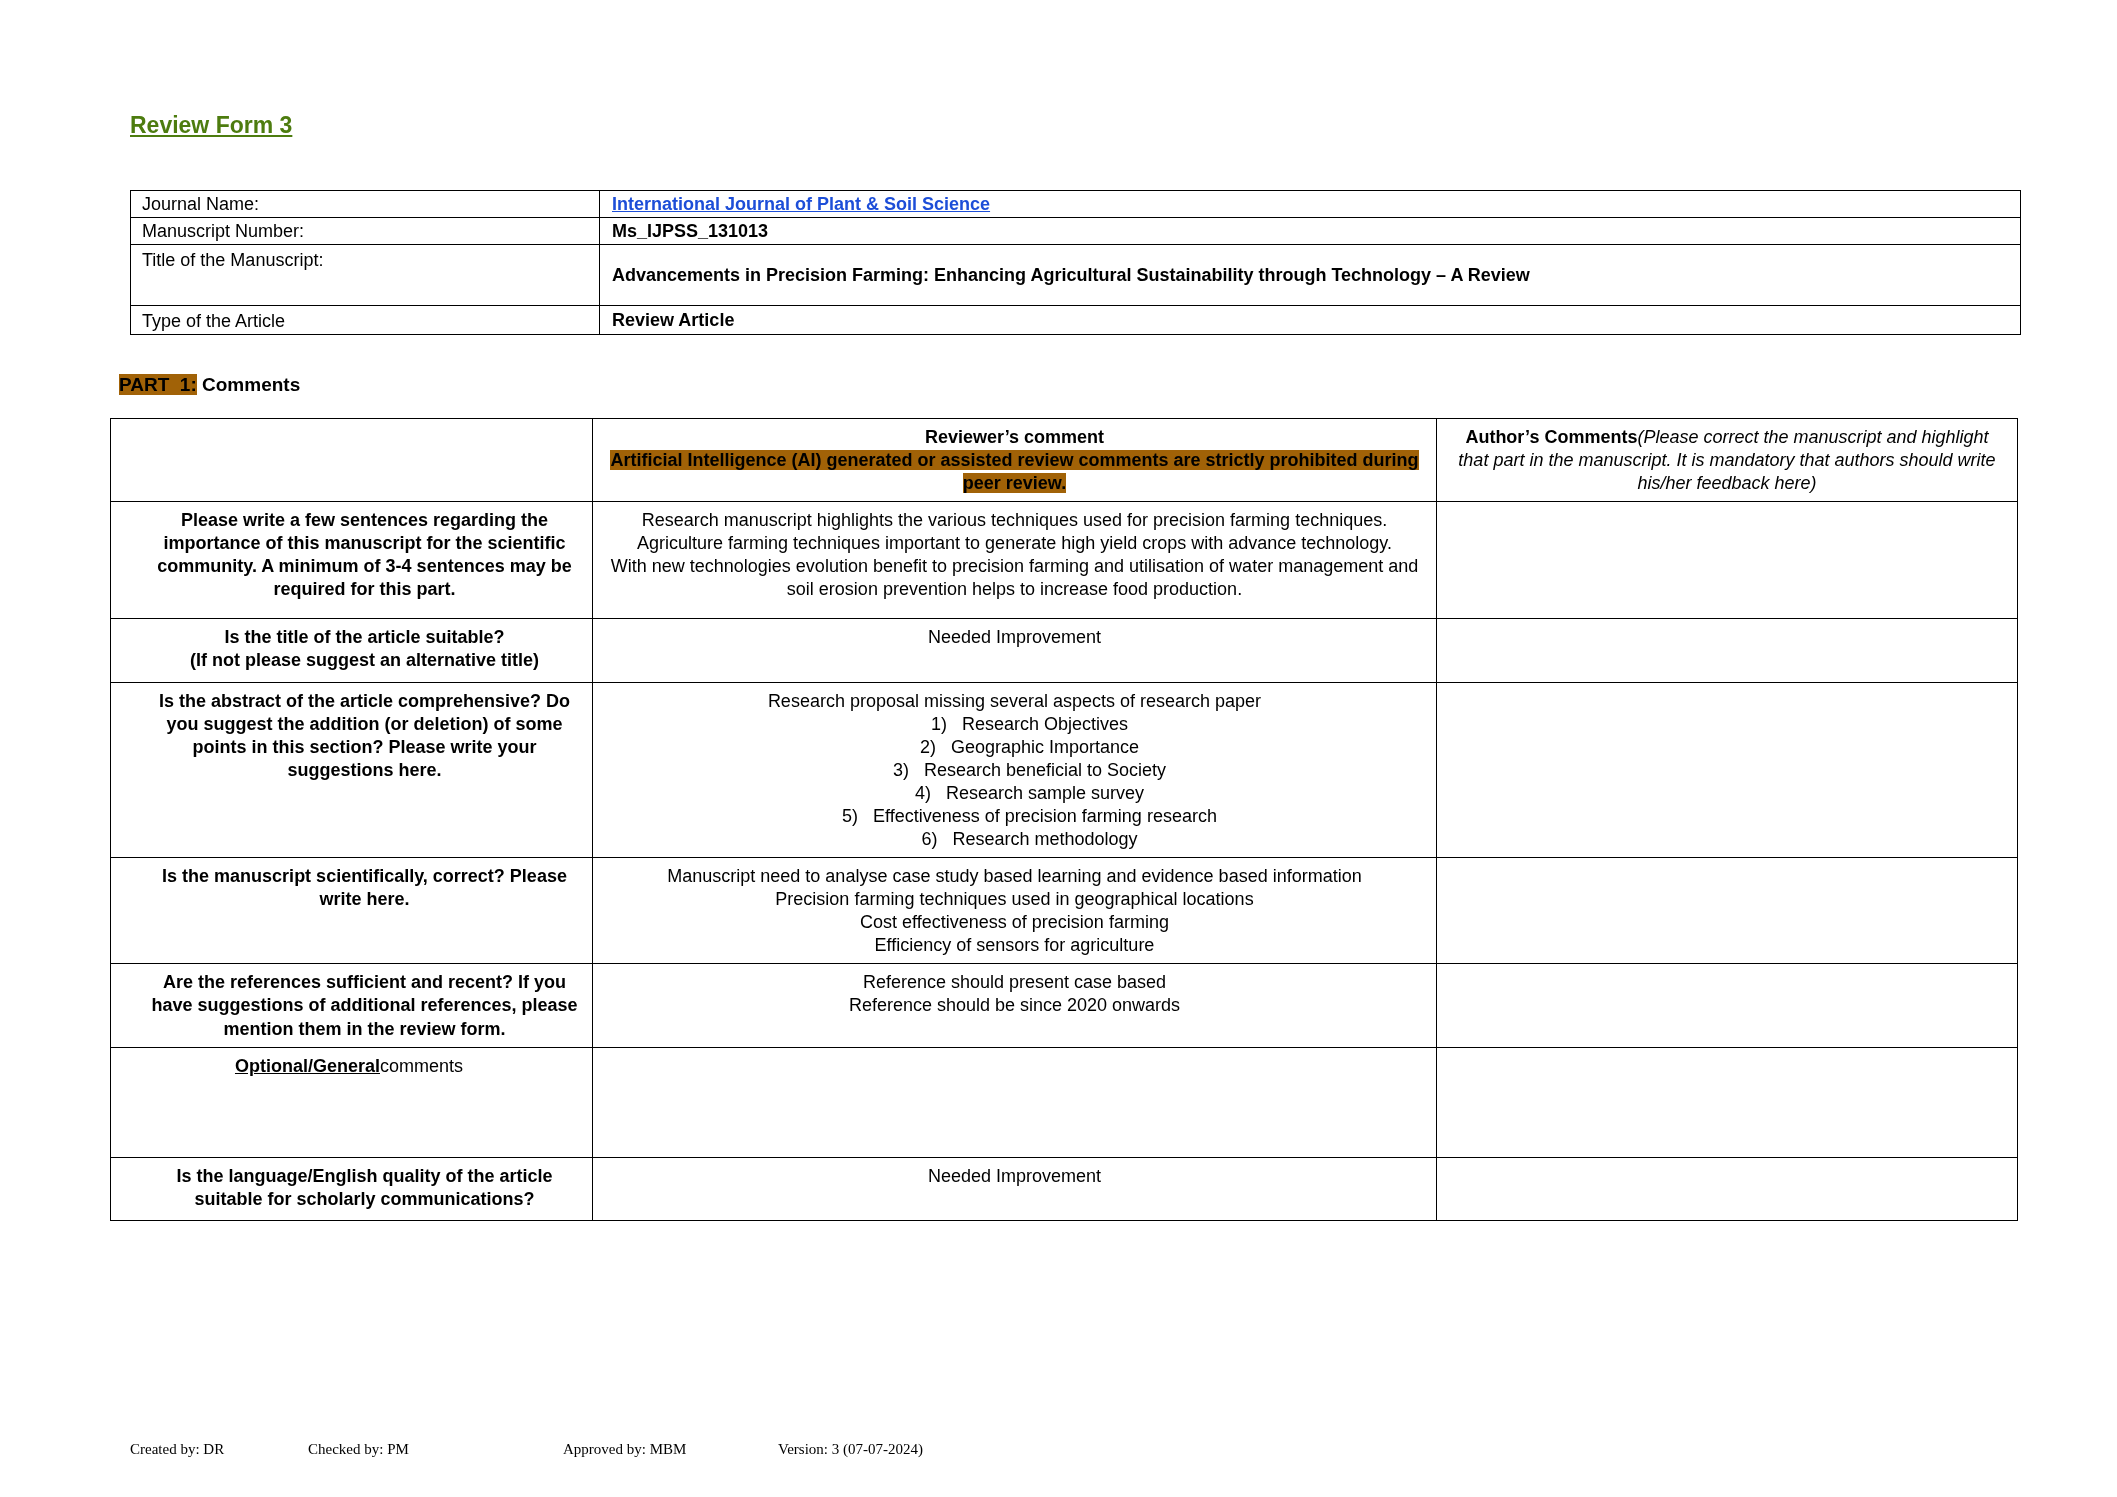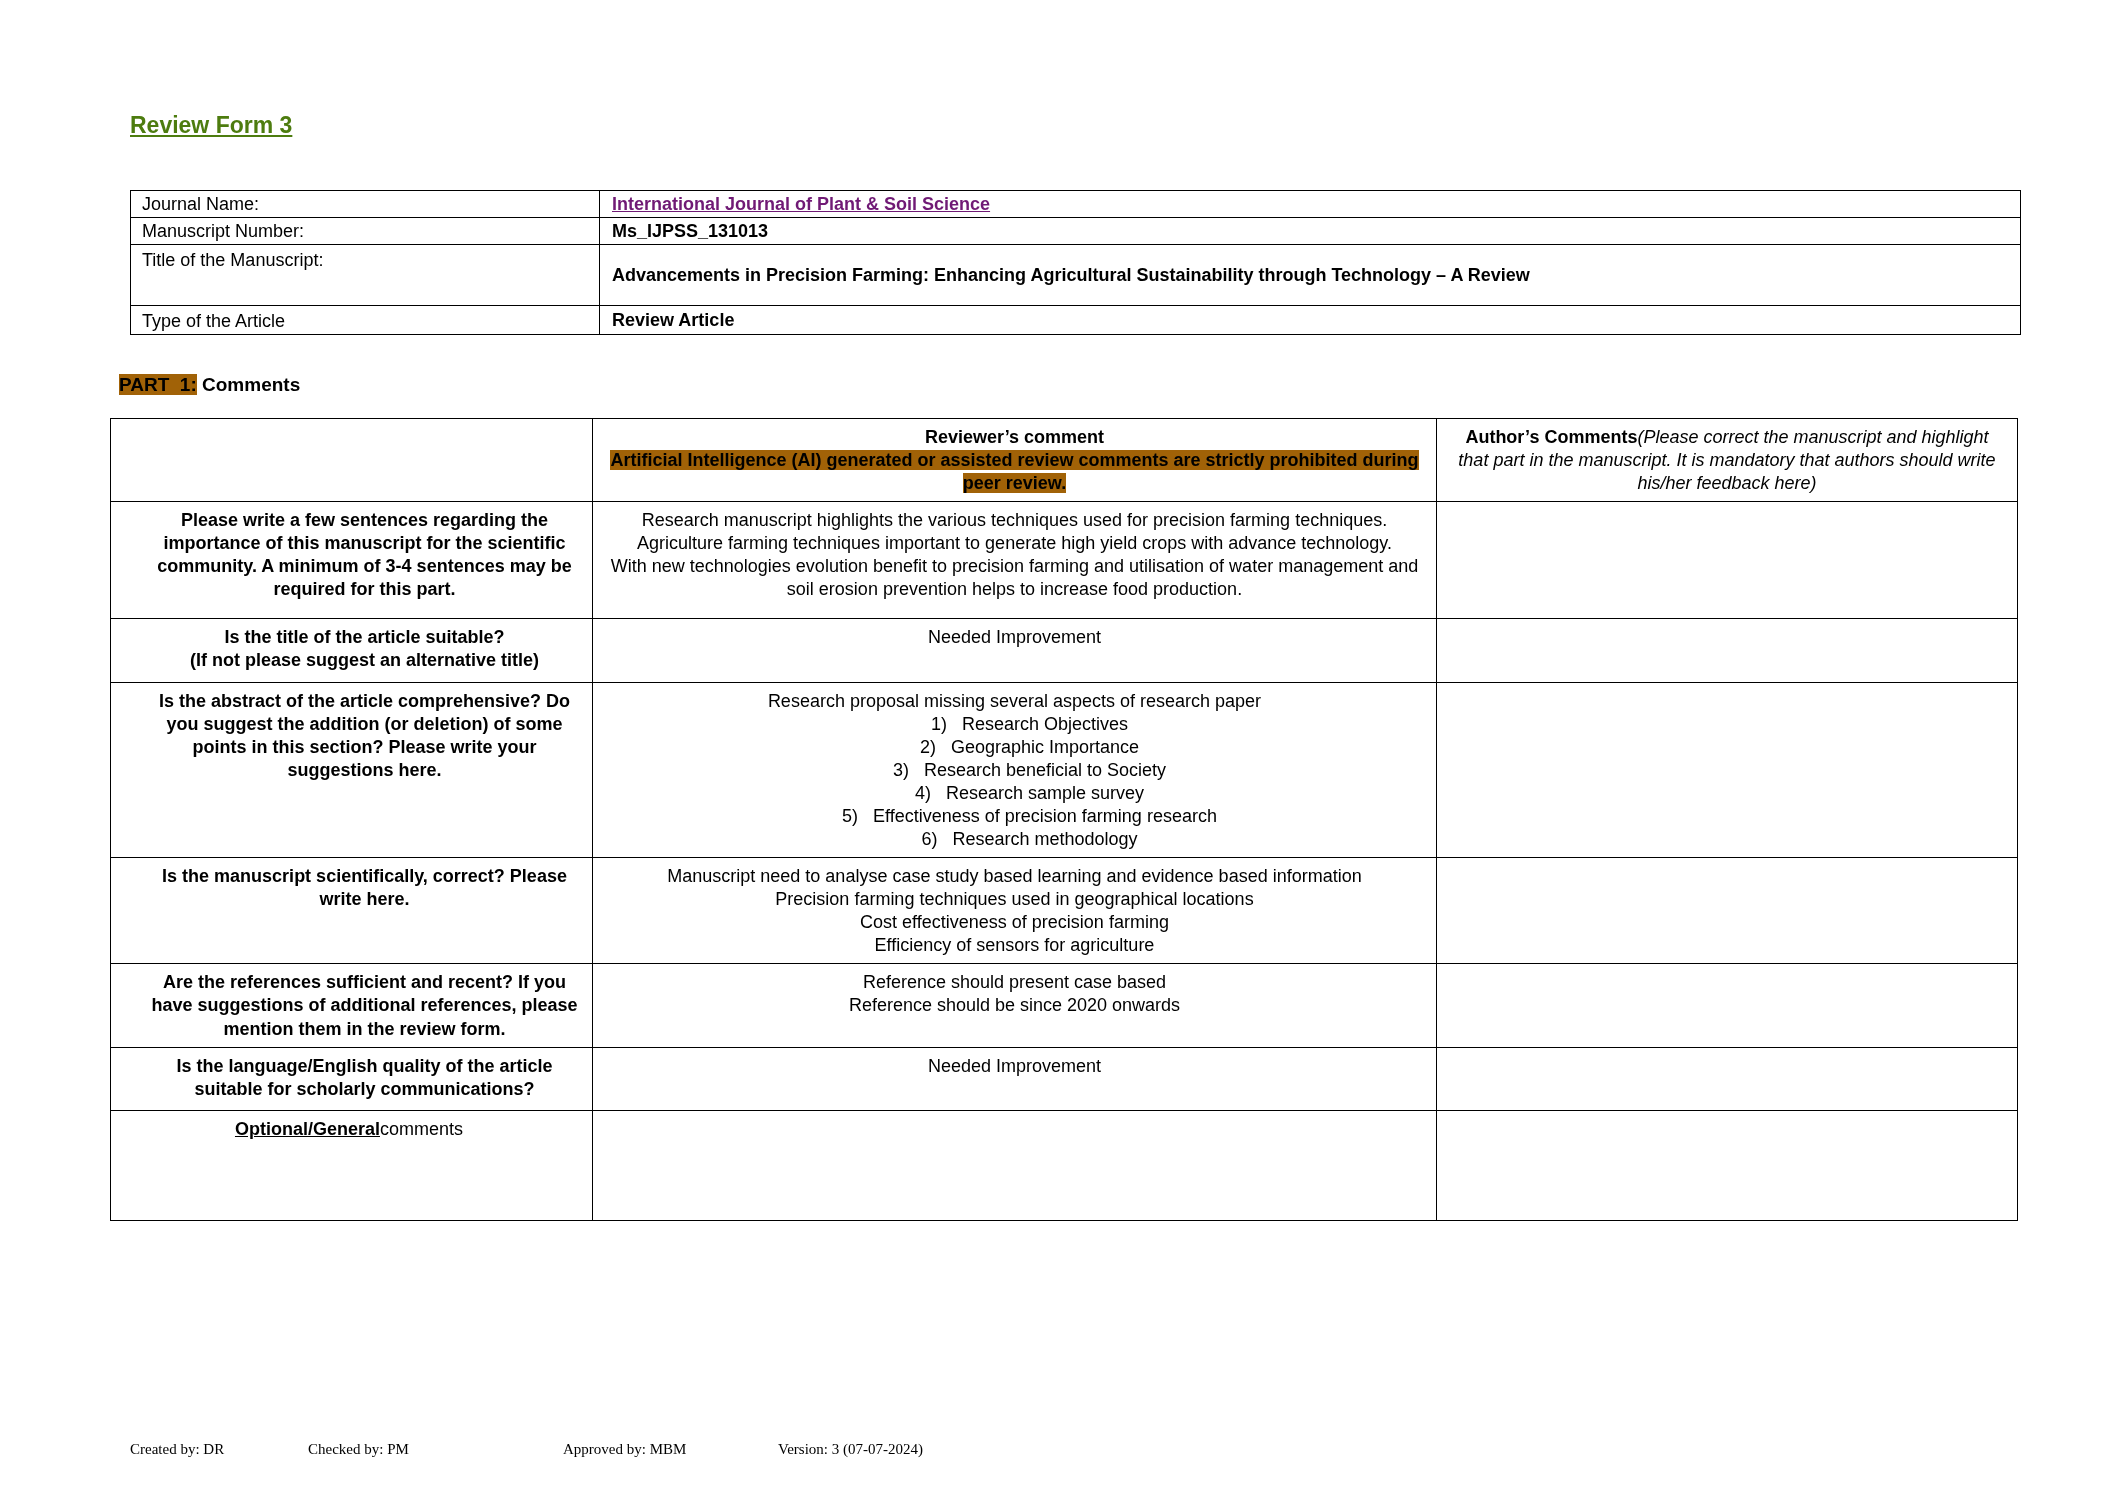--- a/index.html
+++ b/index.html
@@ -18,21 +18,21 @@
   }
 
   table { border-collapse:collapse; table-layout:fixed; }
   td { border:1.5px solid #000; font-size:18px; vertical-align:middle; }
 
   
   .meta-table { position:absolute; left:130px; top:190px; width:1891px; }
   .meta-table .ml { padding-left:11px; font-weight:normal; }
   .meta-table .mv { padding-left:12px; font-weight:bold; }
   .meta-table .top { vertical-align:top; padding-top:5px; }
-  .link { color:#701a75; text-decoration:underline; font-weight:bold; cursor:pointer; }
+  .link { color:#1d4ed8; text-decoration:underline; font-weight:bold; cursor:pointer; }
 
   
   .part1 { position:absolute; left:119px; top:374px; font-size:19px; font-weight:bold; white-space:pre; }
   .hl { background:#a16207; }
 
   
   .comments-table { position:absolute; left:110px; top:418px; width:1908px; }
   .comments-table td { vertical-align:top; padding:7px 12px 6px 12px; line-height:1.28;text-align:center; }
   .comments-table .q { font-weight:bold; padding-left:40px; padding-right:14px; }
   .comments-table .q.optional { padding-left:9px; }
@@ -134,29 +134,29 @@
       <td></td>
     </tr>
 
     <tr style="height:82px">
       <td class="q prewrap">Are the references sufficient and recent? If you have suggestions of additional references, please mention them in the review form.</td>
       <td class="prewrap">Reference should present case based
 Reference should be since 2020 onwards</td>
       <td></td>
     </tr>
 
+    <tr style="height:110px">
+      <td class="q optional"><span class="u">Optional/General</span><span style="font-weight:normal">comments</span></td>
+      <td></td>
+      <td></td>
+    </tr>
+
     <tr style="height:63px">
       <td class="q prewrap">Is the language/English quality of the article suitable for scholarly communications?</td>
       <td class="prewrap">Needed Improvement</td>
-      <td></td>
-    </tr>
-
-    <tr style="height:110px">
-      <td class="q optional"><span class="u">Optional/General</span><span style="font-weight:normal">comments</span></td>
-      <td></td>
       <td></td>
     </tr>
   </tbody>
     </table>
 
   <span class="foot" style="left:130px">Created by: DR</span>
   <span class="foot" style="left:308px">Checked by: PM</span>
   <span class="foot" style="left:563px">Approved by: MBM</span>
   <span class="foot" style="left:778px">Version: 3 (07-07-2024)</span>
 

